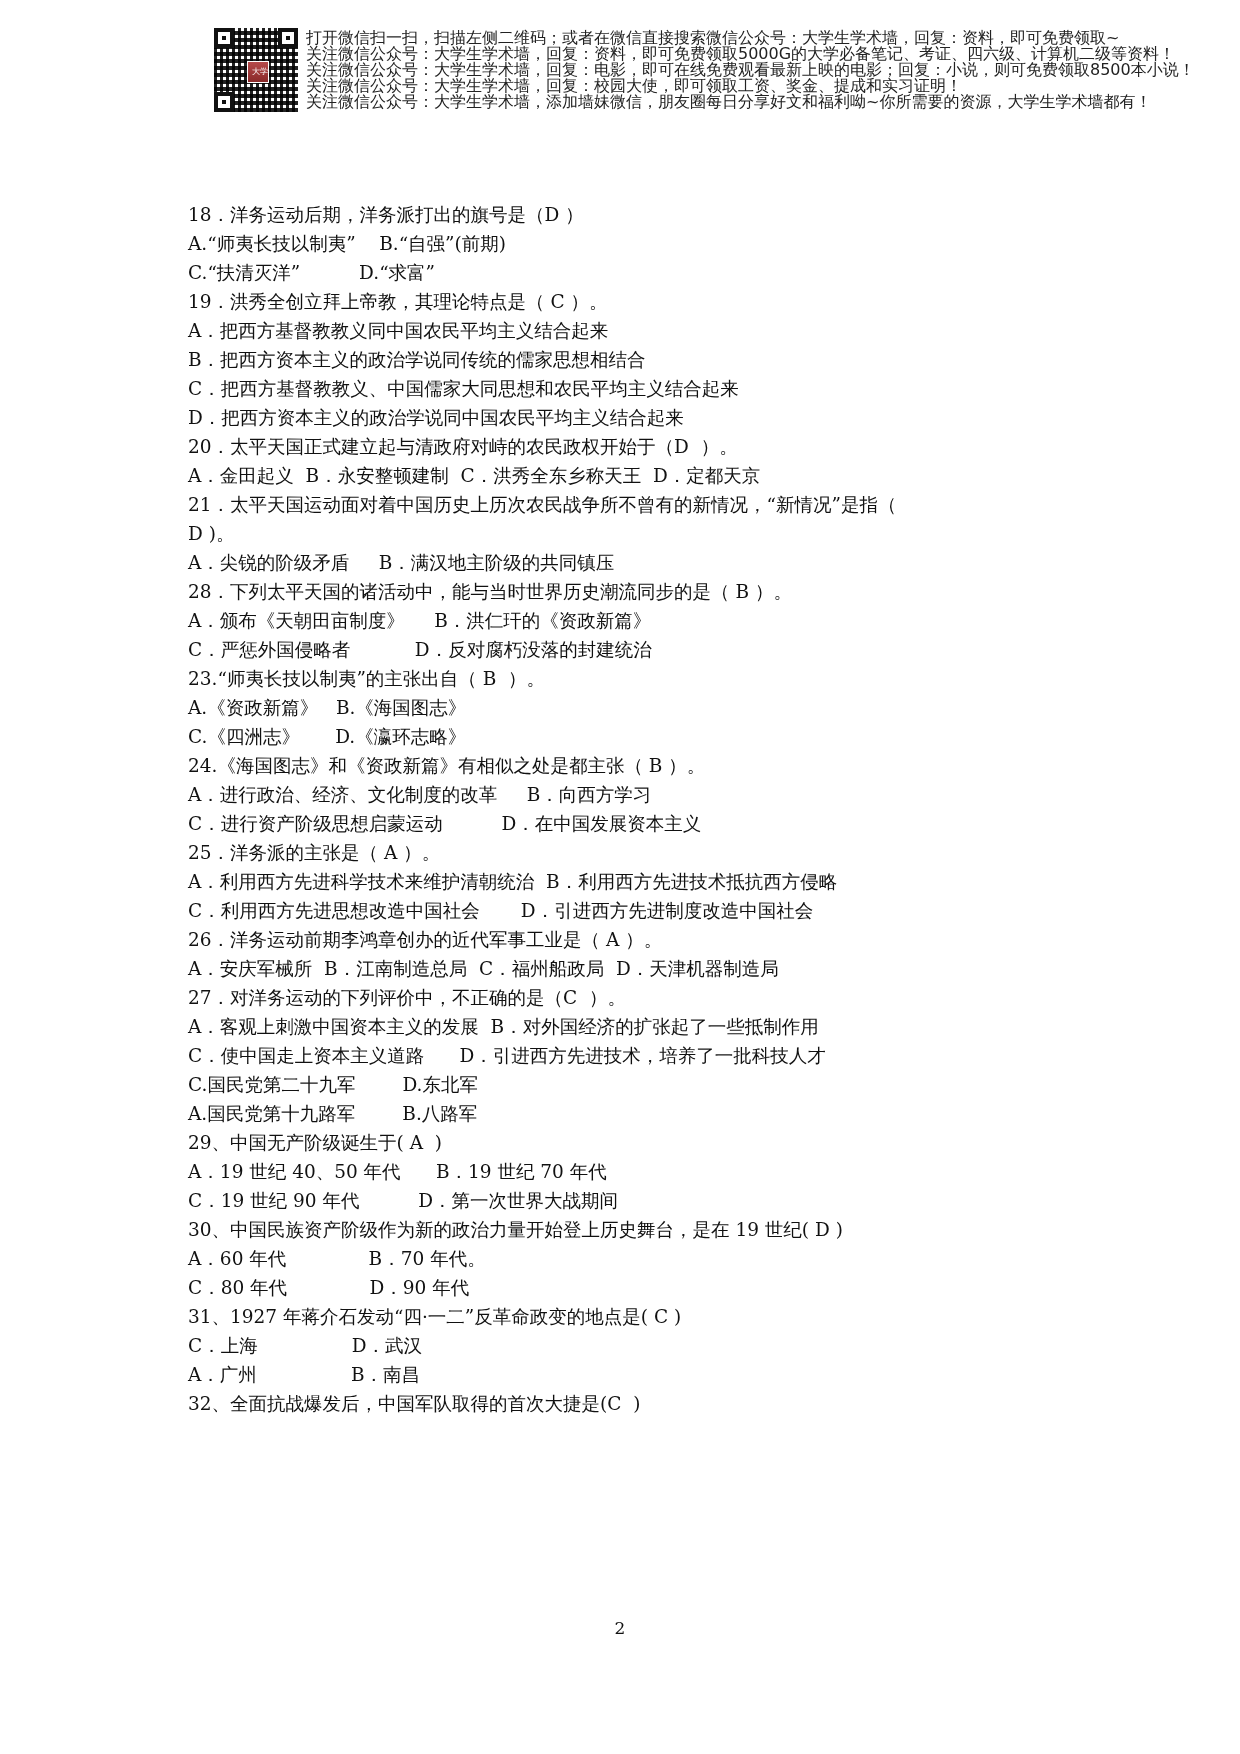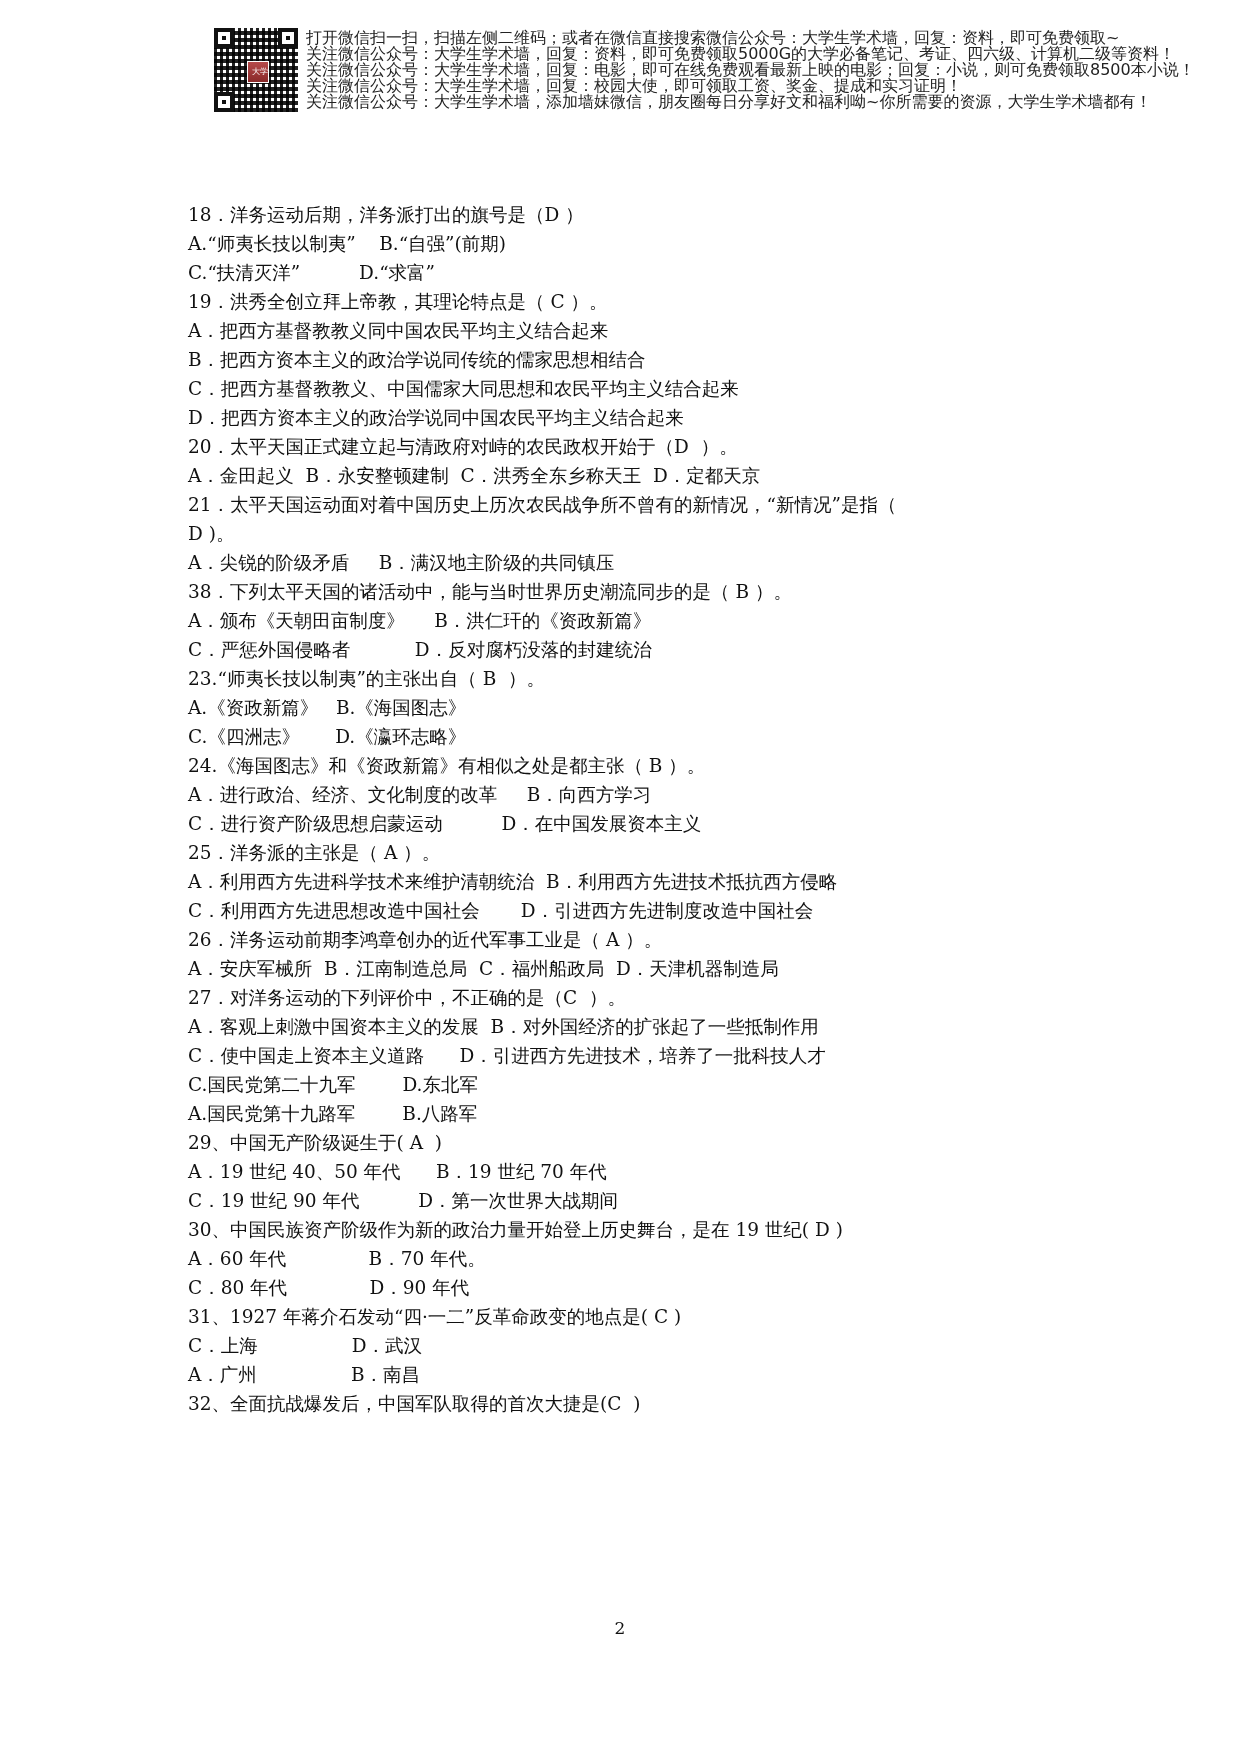--- a/index.html
+++ b/index.html
@@ -126,21 +126,21 @@
   <div class="line">19．洪秀全创立拜上帝教，其理论特点是（ C ）。</div>
   <div class="line">A．把西方基督教教义同中国农民平均主义结合起来</div>
   <div class="line">B．把西方资本主义的政治学说同传统的儒家思想相结合</div>
   <div class="line">C．把西方基督教教义、中国儒家大同思想和农民平均主义结合起来</div>
   <div class="line">D．把西方资本主义的政治学说同中国农民平均主义结合起来</div>
   <div class="line">20．太平天国正式建立起与清政府对峙的农民政权开始于（D  ）。</div>
   <div class="line">A．金田起义  B．永安整顿建制  C．洪秀全东乡称天王  D．定都天京</div>
   <div class="line">21．太平天国运动面对着中国历史上历次农民战争所不曾有的新情况，“新情况”是指（</div>
   <div class="line">D )。</div>
   <div class="line">A．尖锐的阶级矛盾     B．满汉地主阶级的共同镇压</div>
-  <div class="line">38．下列太平天国的诸活动中，能与当时世界历史潮流同步的是（ B ）。</div>
+  <div class="line">28．下列太平天国的诸活动中，能与当时世界历史潮流同步的是（ B ）。</div>
   <div class="line">A．颁布《天朝田亩制度》     B．洪仁玕的《资政新篇》</div>
   <div class="line">C．严惩外国侵略者           D．反对腐朽没落的封建统治</div>
   <div class="line">23.“师夷长技以制夷”的主张出自（ B  ）。</div>
   <div class="line">A.《资政新篇》   B.《海国图志》</div>
   <div class="line">C.《四洲志》      D.《瀛环志略》</div>
   <div class="line">24.《海国图志》和《资政新篇》有相似之处是都主张（ B ）。</div>
   <div class="line">A．进行政治、经济、文化制度的改革     B．向西方学习</div>
   <div class="line">C．进行资产阶级思想启蒙运动          D．在中国发展资本主义</div>
   <div class="line">25．洋务派的主张是（ A ）。</div>
   <div class="line">A．利用西方先进科学技术来维护清朝统治  B．利用西方先进技术抵抗西方侵略</div>

